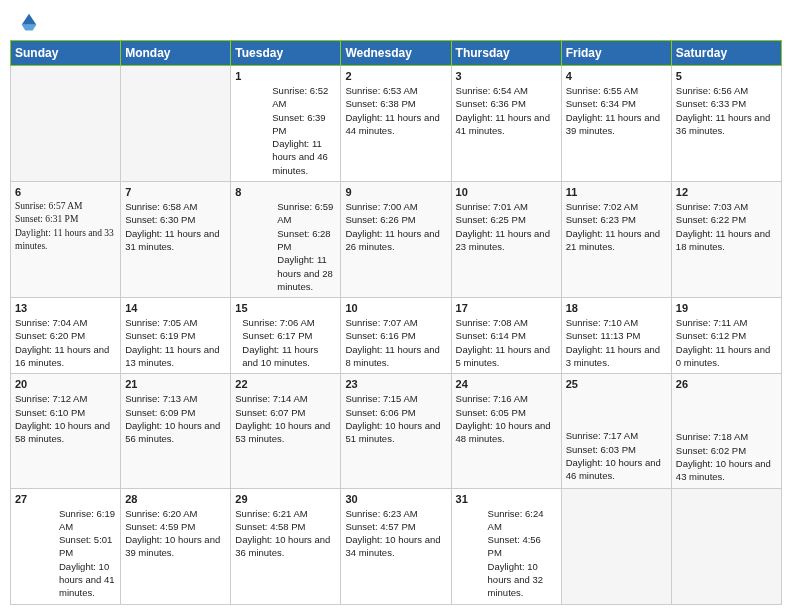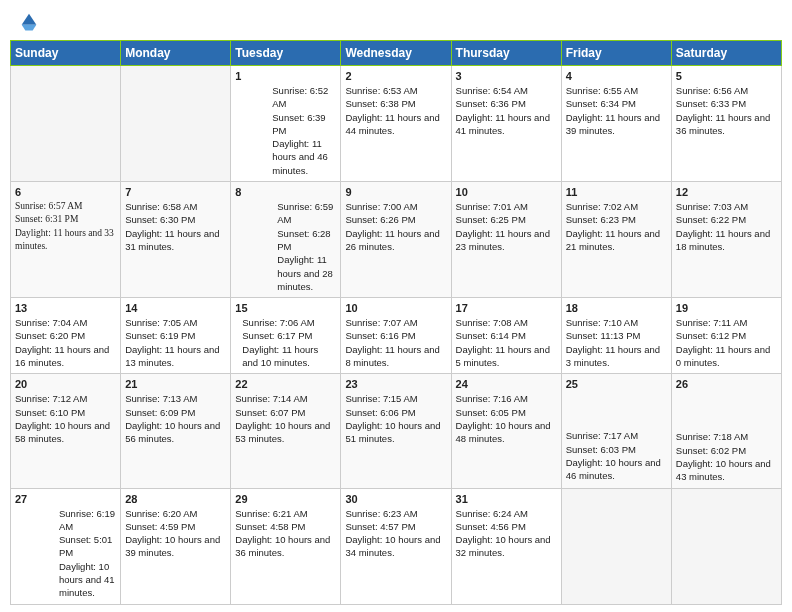--- a/index.html
+++ b/index.html
@@ -307,21 +307,21 @@
 Daylight: 10 hours and 36 minutes.</div>
         </td>
         <td>
           <span class="day-num">30</span>
           <div class="cell-content" style="white-space: pre-line;">Sunrise: 6:23 AM
 Sunset: 4:57 PM
 Daylight: 10 hours and 34 minutes.</div>
         </td>
         <td>
           <span class="day-num">31</span>
-          <div class="cell-content" style="white-space: pre-line;">Sunrise: 6:24 AM
+          <div class="cell-content" style="white-space: pre-line; margin-left: 32px;">Sunrise: 6:24 AM
 Sunset: 4:56 PM
 Daylight: 10 hours and 32 minutes.</div>
         </td>
         <td class="empty-cell"></td>
         <td class="empty-cell"></td>
       </tr>
     </tbody>
 </table>
 
 </body></html>

